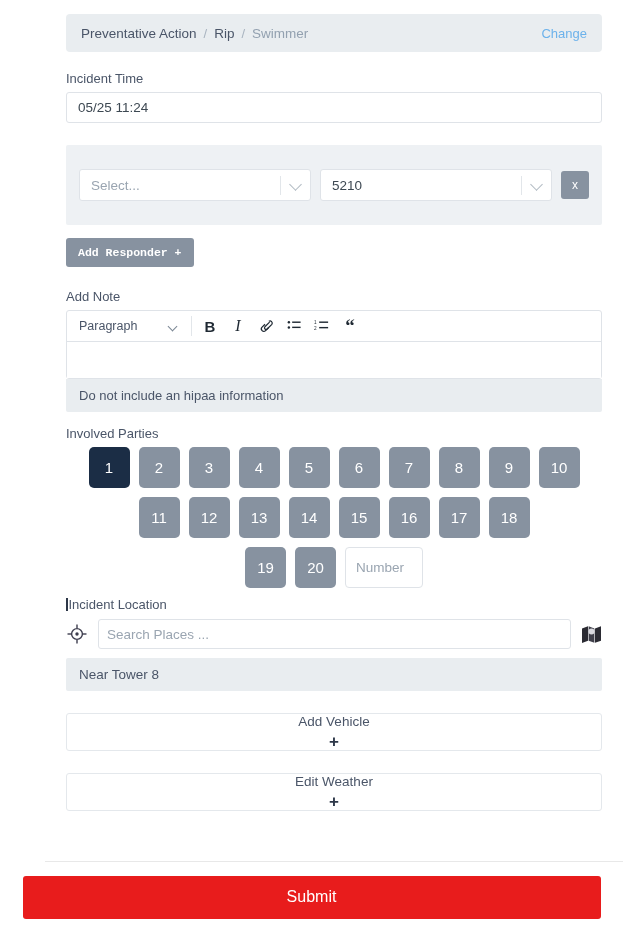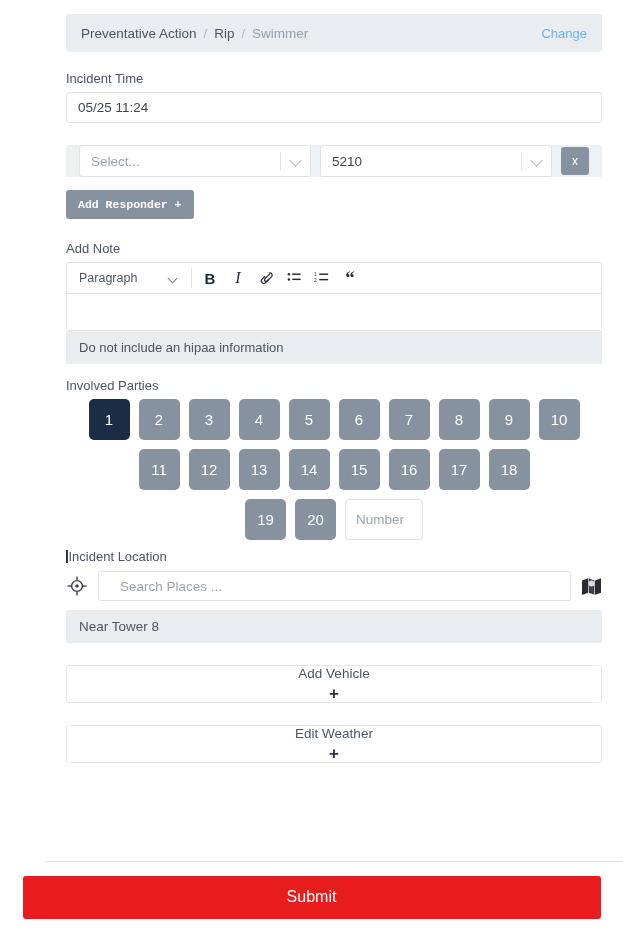--- a/index.html
+++ b/index.html
@@ -70,21 +70,21 @@
   }
   .spacer-22 { height: 22px; }
   .spacer-14 { height: 14px; }
 
   
   .responder-row {
     display: flex;
     align-items: center;
     gap: 9px;
     background: #eef1f4;
-    padding: 0 13px;
+    padding: 24px 13px;
     border-radius: 2px;
     margin-bottom: 13px;
   }
   .select-box {
     position: relative;
     flex: 1;
     height: 32px;
     border: 1px solid #dfe3e8;
     border-radius: 3px;
     background: #fff;
@@ -230,21 +230,21 @@
     background: #2d3748;
     margin-right: 1px;
   }
   .loc-row { display: flex; align-items: center; gap: 10px; }
   .target-icon { width: 22px; height: 22px; flex: 0 0 22px; }
   .places-input {
     flex: 1;
     height: 30px;
     border: 1px solid #dfe3e8;
     border-radius: 3px;
-    padding: 0 21px;
+    padding: 0 8px;
     font-size: 13.5px;
     color: #3d4852;
     background: #fff;
     outline: none;
     font-family: "Liberation Sans", sans-serif;
   }
   .places-input::placeholder { color: #9aa5b1; }
   .map-icon { width: 21px; height: 21px; flex: 0 0 21px; cursor: pointer; }
   .loc-result {
     background: #e9edf0;

